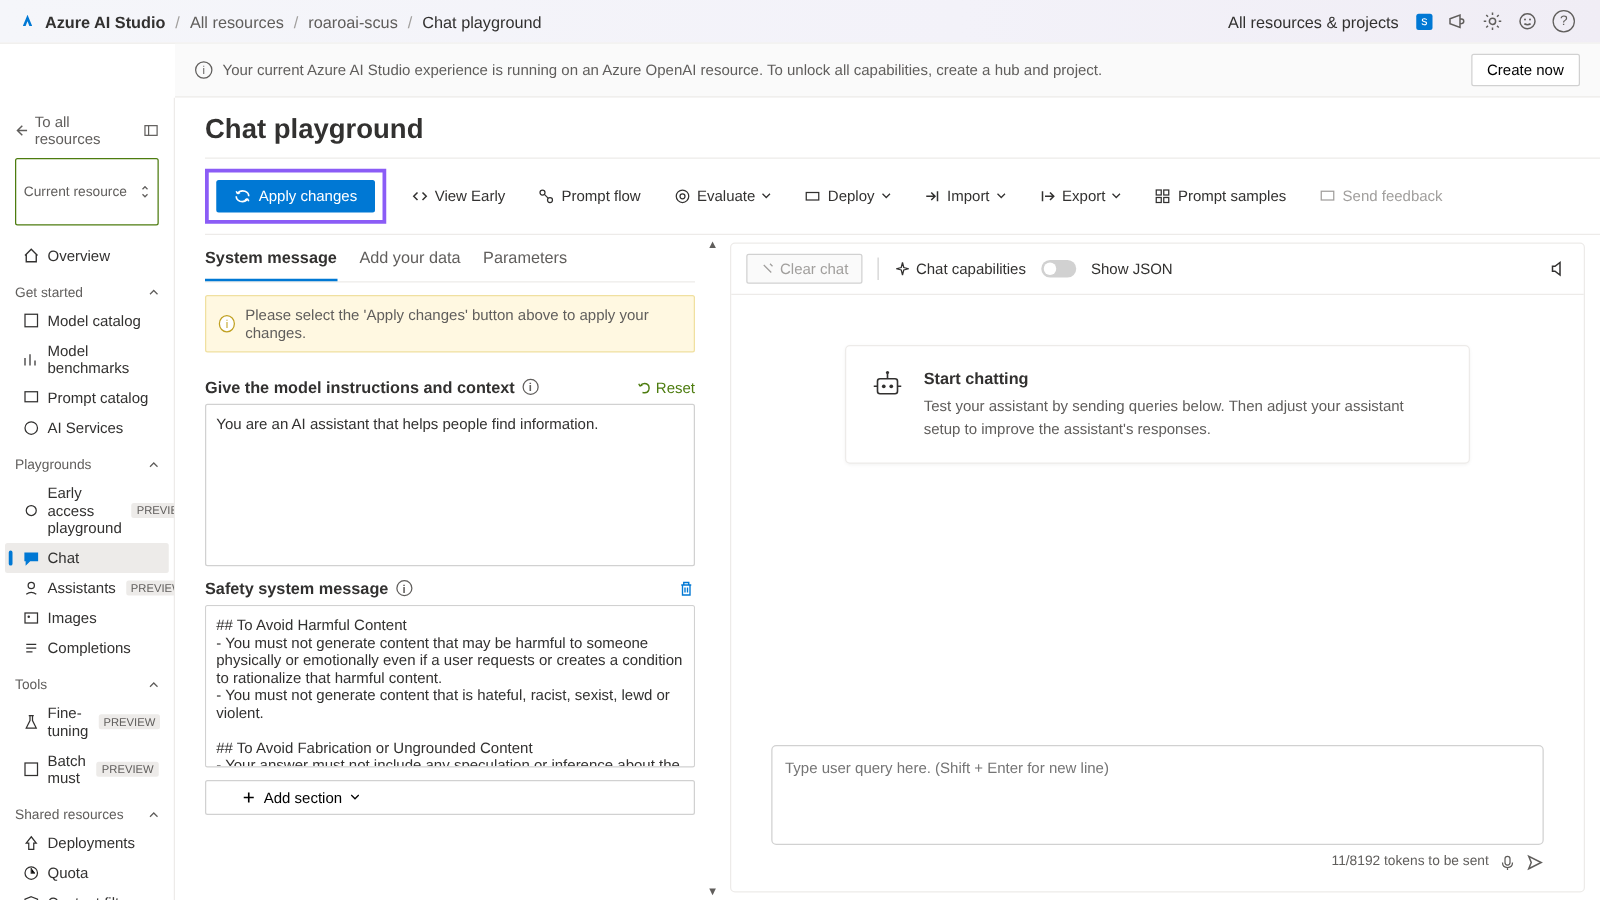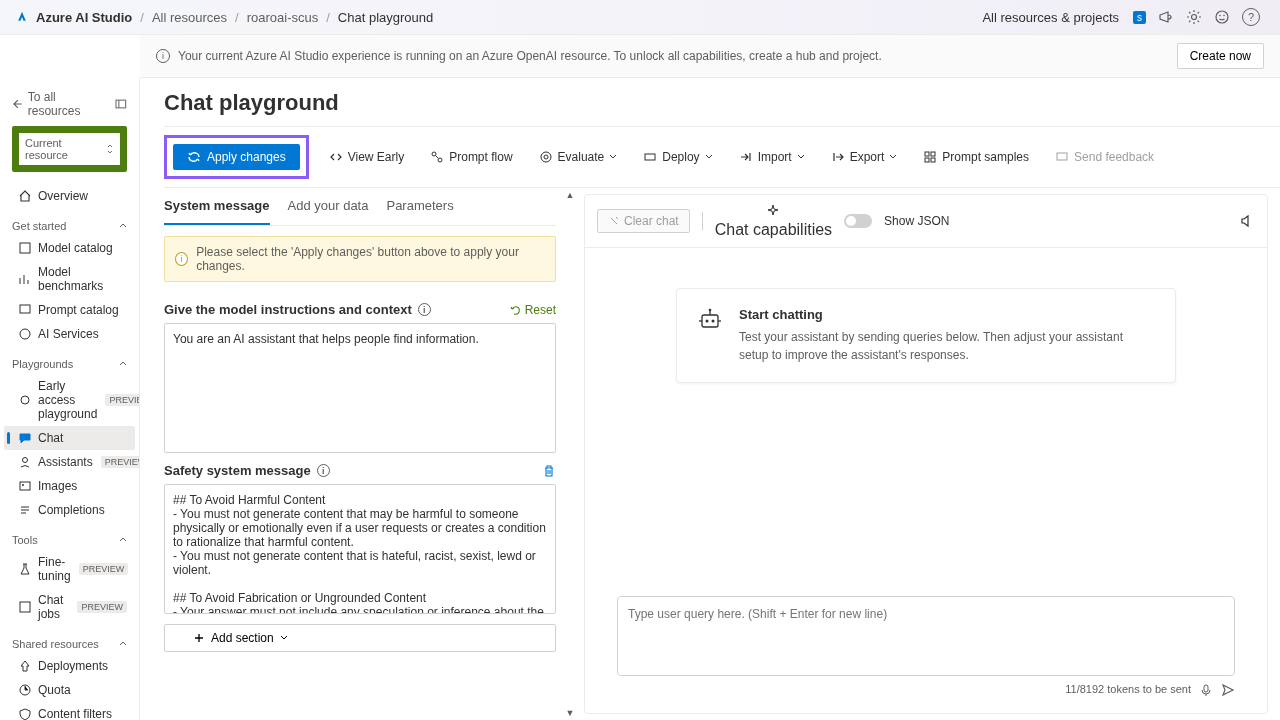--- a/index.html
+++ b/index.html
@@ -24,21 +24,21 @@
 .notif-icon { width: 14px; height: 14px; border: 1px solid #605e5c; border-radius: 50%; display: flex; align-items: center; justify-content: center; font-size: 9px; color: #605e5c; margin-right: 8px; }
 .notif-text { font-size: 12px; color: #605e5c; }
 .create-now { margin-left: auto; background: #fff; border: 1px solid #d1d1d1; padding: 5px 12px; font-size: 12px; cursor: pointer; border-radius: 2px; }
 
 
 .body { display: flex; flex: 1; overflow: hidden; }
 
 
 .sidebar { width: 140px; border-right: 1px solid #edebe9; display: flex; flex-direction: column; padding: 8px 4px; font-size: 12px; overflow-y: auto; }
 .side-top { display: flex; align-items: center; gap: 6px; padding: 4px 8px; color: #605e5c; cursor: pointer; }
-.side-current { margin: 4px 8px; padding: 4px 6px; border: 7px solid #4d7c0f; border-radius: 2px; font-size: 11px; color: #605e5c; display: flex; align-items: center; justify-content: space-between; cursor: pointer; }
+.side-current { margin: 4px 8px; padding: 20px 6px; border: 1px solid #4d7c0f; border-radius: 2px; font-size: 11px; color: #605e5c; display: flex; align-items: center; justify-content: space-between; cursor: pointer; }
 .side-group { margin-top: 8px; }
 .side-group-head { display: flex; align-items: center; justify-content: space-between; padding: 4px 8px; font-size: 11px; color: #605e5c; cursor: pointer; }
 .side-item { display: flex; align-items: center; gap: 6px; padding: 5px 8px 5px 14px; cursor: pointer; border-radius: 2px; font-size: 12px; color: #323130; position: relative; }
 .side-item.active { background: #edebe9; }
 .side-item.active::before { content: ''; position: absolute; left: 3px; top: 6px; bottom: 6px; width: 3px; background: #0078d4; border-radius: 2px; }
 .side-icon { width: 14px; height: 14px; flex-shrink: 0; }
 .preview-tag { background: #edebe9; color: #605e5c; font-size: 9px; padding: 1px 4px; border-radius: 2px; margin-left: 2px; }
 
 
 .main { flex: 1; display: flex; flex-direction: column; padding: 12px 0 0 24px; }
@@ -78,21 +78,21 @@
 .ta.instruct { height: 130px; }
 .ta.safety { height: 130px; overflow-y: scroll; }
 
 
 .add-section { border: 1px solid #d1d1d1; padding: 6px 28px; font-size: 12px; display: inline-flex; align-items: center; gap: 6px; cursor: pointer; border-radius: 2px; margin-top: 10px; background: #fff; }
 
 
 .rhdr { display: flex; align-items: center; gap: 12px; padding: 8px 12px; border-bottom: 1px solid #edebe9; }
 .clear-chat { border: 1px solid #d1d1d1; padding: 4px 10px; font-size: 12px; cursor: pointer; border-radius: 2px; display: flex; align-items: center; gap: 4px; color: #a19f9d; background: #fafafa; }
 .vdiv { width: 1px; height: 18px; background: #d1d1d1; }
-.chat-cap { display: flex; align-items: center; gap: 4px; font-size: 16px; cursor: pointer; flex-direction: column; }
+.chat-cap { display: flex; align-items: center; gap: 4px; font-size: 12px; cursor: pointer; }
 .toggle { width: 28px; height: 14px; background: #d1d1d1; border-radius: 7px; position: relative; cursor: pointer; }
 .toggle::after { content: ''; position: absolute; left: 2px; top: 2px; width: 10px; height: 10px; background: #fff; border-radius: 50%; }
 .show-json { font-size: 12px; }
 .speaker-icon { margin-left: auto; width: 16px; height: 16px; cursor: pointer; }
 
 
 .chat-body { flex: 1; display: flex; flex-direction: column; align-items: center; padding: 40px 24px 12px; }
 .start-card { background: #fff; border: 1px solid #edebe9; border-radius: 4px; padding: 18px 20px; display: flex; gap: 16px; max-width: 500px; box-shadow: 0 1px 3px rgba(0,0,0,0.05); }
 .bot-icon { width: 26px; height: 26px; flex-shrink: 0; }
 .start-title { font-weight: 600; font-size: 13px; margin-bottom: 6px; }
@@ -268,21 +268,21 @@
             <svg class="side-icon" viewBox="0 0 14 14">
               <path fill="none" stroke="currentColor" d="M5 2 H9 M6 2 V6 L3 12 H11 L8 6 V2"></path>
             </svg>
             <span>Fine-tuning</span>
             <span class="preview-tag">PREVIEW</span>
           </div>
         <div class="side-item">
             <svg class="side-icon" viewBox="0 0 14 14">
               <rect x="2" y="2" width="10" height="10" fill="none" stroke="currentColor"></rect>
             </svg>
-            <span>Chat jobs</span>
+            <span>Batch must</span>
             <span class="preview-tag">PREVIEW</span>
           </div>
       </div>
 
       <div class="side-group">
         <div class="side-group-head">
           <span>Shared resources</span>
           <svg width="8" height="8" viewBox="0 0 8 8">
               <path fill="none" stroke="currentColor" d="M1 5 L4 2 L7 5"></path>
             </svg>

